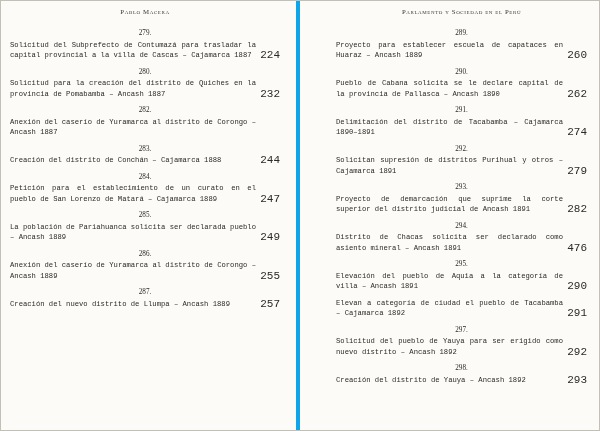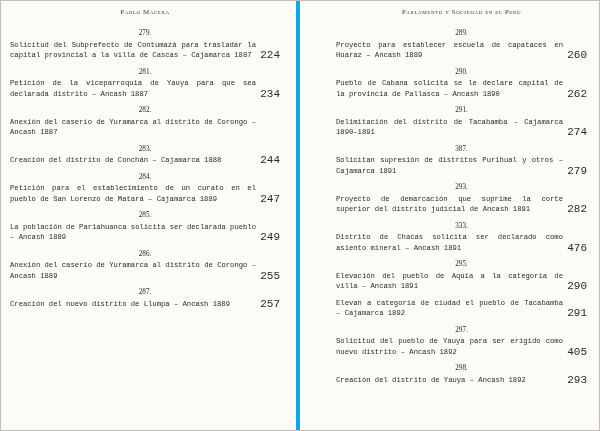--- a/index.html
+++ b/index.html
@@ -68,22 +68,22 @@
 
 <div class="spread">
   <section class="page left">
     <header class="running-head">Pablo Macera</header>
     <div class="entries" id="left-entries">
         <div class="entry">
           <div class="entry-num">279.</div>
           <div class="entry-body"><span class="entry-text">Solicitud del Subprefecto de Contumazá para trasladar la capital provincial a la villa de Cascas – Cajamarca 1887</span><span class="entry-page">224</span></div>
         </div>
         <div class="entry">
-          <div class="entry-num">281.</div>
-          <div class="entry-body"><span class="entry-text">Petición de la viceparroquia de Yauya para que sea declarada distrito – Ancash 1887</span><span class="entry-page">234</span></div>
+          <div class="entry-num">280.</div>
+          <div class="entry-body"><span class="entry-text">Solicitud para la creación del distrito de Quiches en la provincia de Pomabamba – Ancash 1887</span><span class="entry-page">232</span></div>
         </div>
         <div class="entry">
           <div class="entry-num">282.</div>
           <div class="entry-body"><span class="entry-text">Anexión del caserío de Yuramarca al distrito de Corongo – Ancash 1887</span></div>
         </div>
         <div class="entry">
           <div class="entry-num">283.</div>
           <div class="entry-body"><span class="entry-text">Creación del distrito de Conchán – Cajamarca 1888</span><span class="entry-page">244</span></div>
         </div>
         <div class="entry">
@@ -113,41 +113,41 @@
         </div>
         <div class="entry">
           <div class="entry-num">290.</div>
           <div class="entry-body"><span class="entry-text">Pueblo de Cabana solicita se le declare capital de la provincia de Pallasca – Ancash 1890</span><span class="entry-page">262</span></div>
         </div>
         <div class="entry">
           <div class="entry-num">291.</div>
           <div class="entry-body"><span class="entry-text">Delimitación del distrito de Tacabamba – Cajamarca 1890–1891</span><span class="entry-page">274</span></div>
         </div>
         <div class="entry">
-          <div class="entry-num">387.</div>
+          <div class="entry-num">292.</div>
           <div class="entry-body"><span class="entry-text">Solicitan supresión de distritos Purihual y otros – Cajamarca 1891</span><span class="entry-page">279</span></div>
         </div>
         <div class="entry">
           <div class="entry-num">293.</div>
           <div class="entry-body"><span class="entry-text">Proyecto de demarcación que suprime la corte superior del distrito judicial de Ancash 1891</span><span class="entry-page">282</span></div>
         </div>
         <div class="entry">
-          <div class="entry-num">333.</div>
+          <div class="entry-num">294.</div>
           <div class="entry-body"><span class="entry-text">Distrito de Chacas solicita ser declarado como asiento mineral – Ancash 1891</span><span class="entry-page">476</span></div>
         </div>
         <div class="entry">
           <div class="entry-num">295.</div>
           <div class="entry-body"><span class="entry-text">Elevación del pueblo de Aquia a la categoría de villa – Ancash 1891</span><span class="entry-page">290</span></div>
         </div>
         <div class="entry">
           <div class="entry-body"><span class="entry-text">Elevan a categoría de ciudad el pueblo de Tacabamba – Cajamarca 1892</span><span class="entry-page">291</span></div>
         </div>
         <div class="entry">
           <div class="entry-num">297.</div>
-          <div class="entry-body"><span class="entry-text">Solicitud del pueblo de Yauya para ser erigido como nuevo distrito – Ancash 1892</span><span class="entry-page">405</span></div>
+          <div class="entry-body"><span class="entry-text">Solicitud del pueblo de Yauya para ser erigido como nuevo distrito – Ancash 1892</span><span class="entry-page">292</span></div>
         </div>
         <div class="entry">
           <div class="entry-num">298.</div>
           <div class="entry-body"><span class="entry-text">Creación del distrito de Yauya – Ancash 1892</span><span class="entry-page">293</span></div>
         </div>
       </div>
   </section>
 </div>
 
 </body></html>

